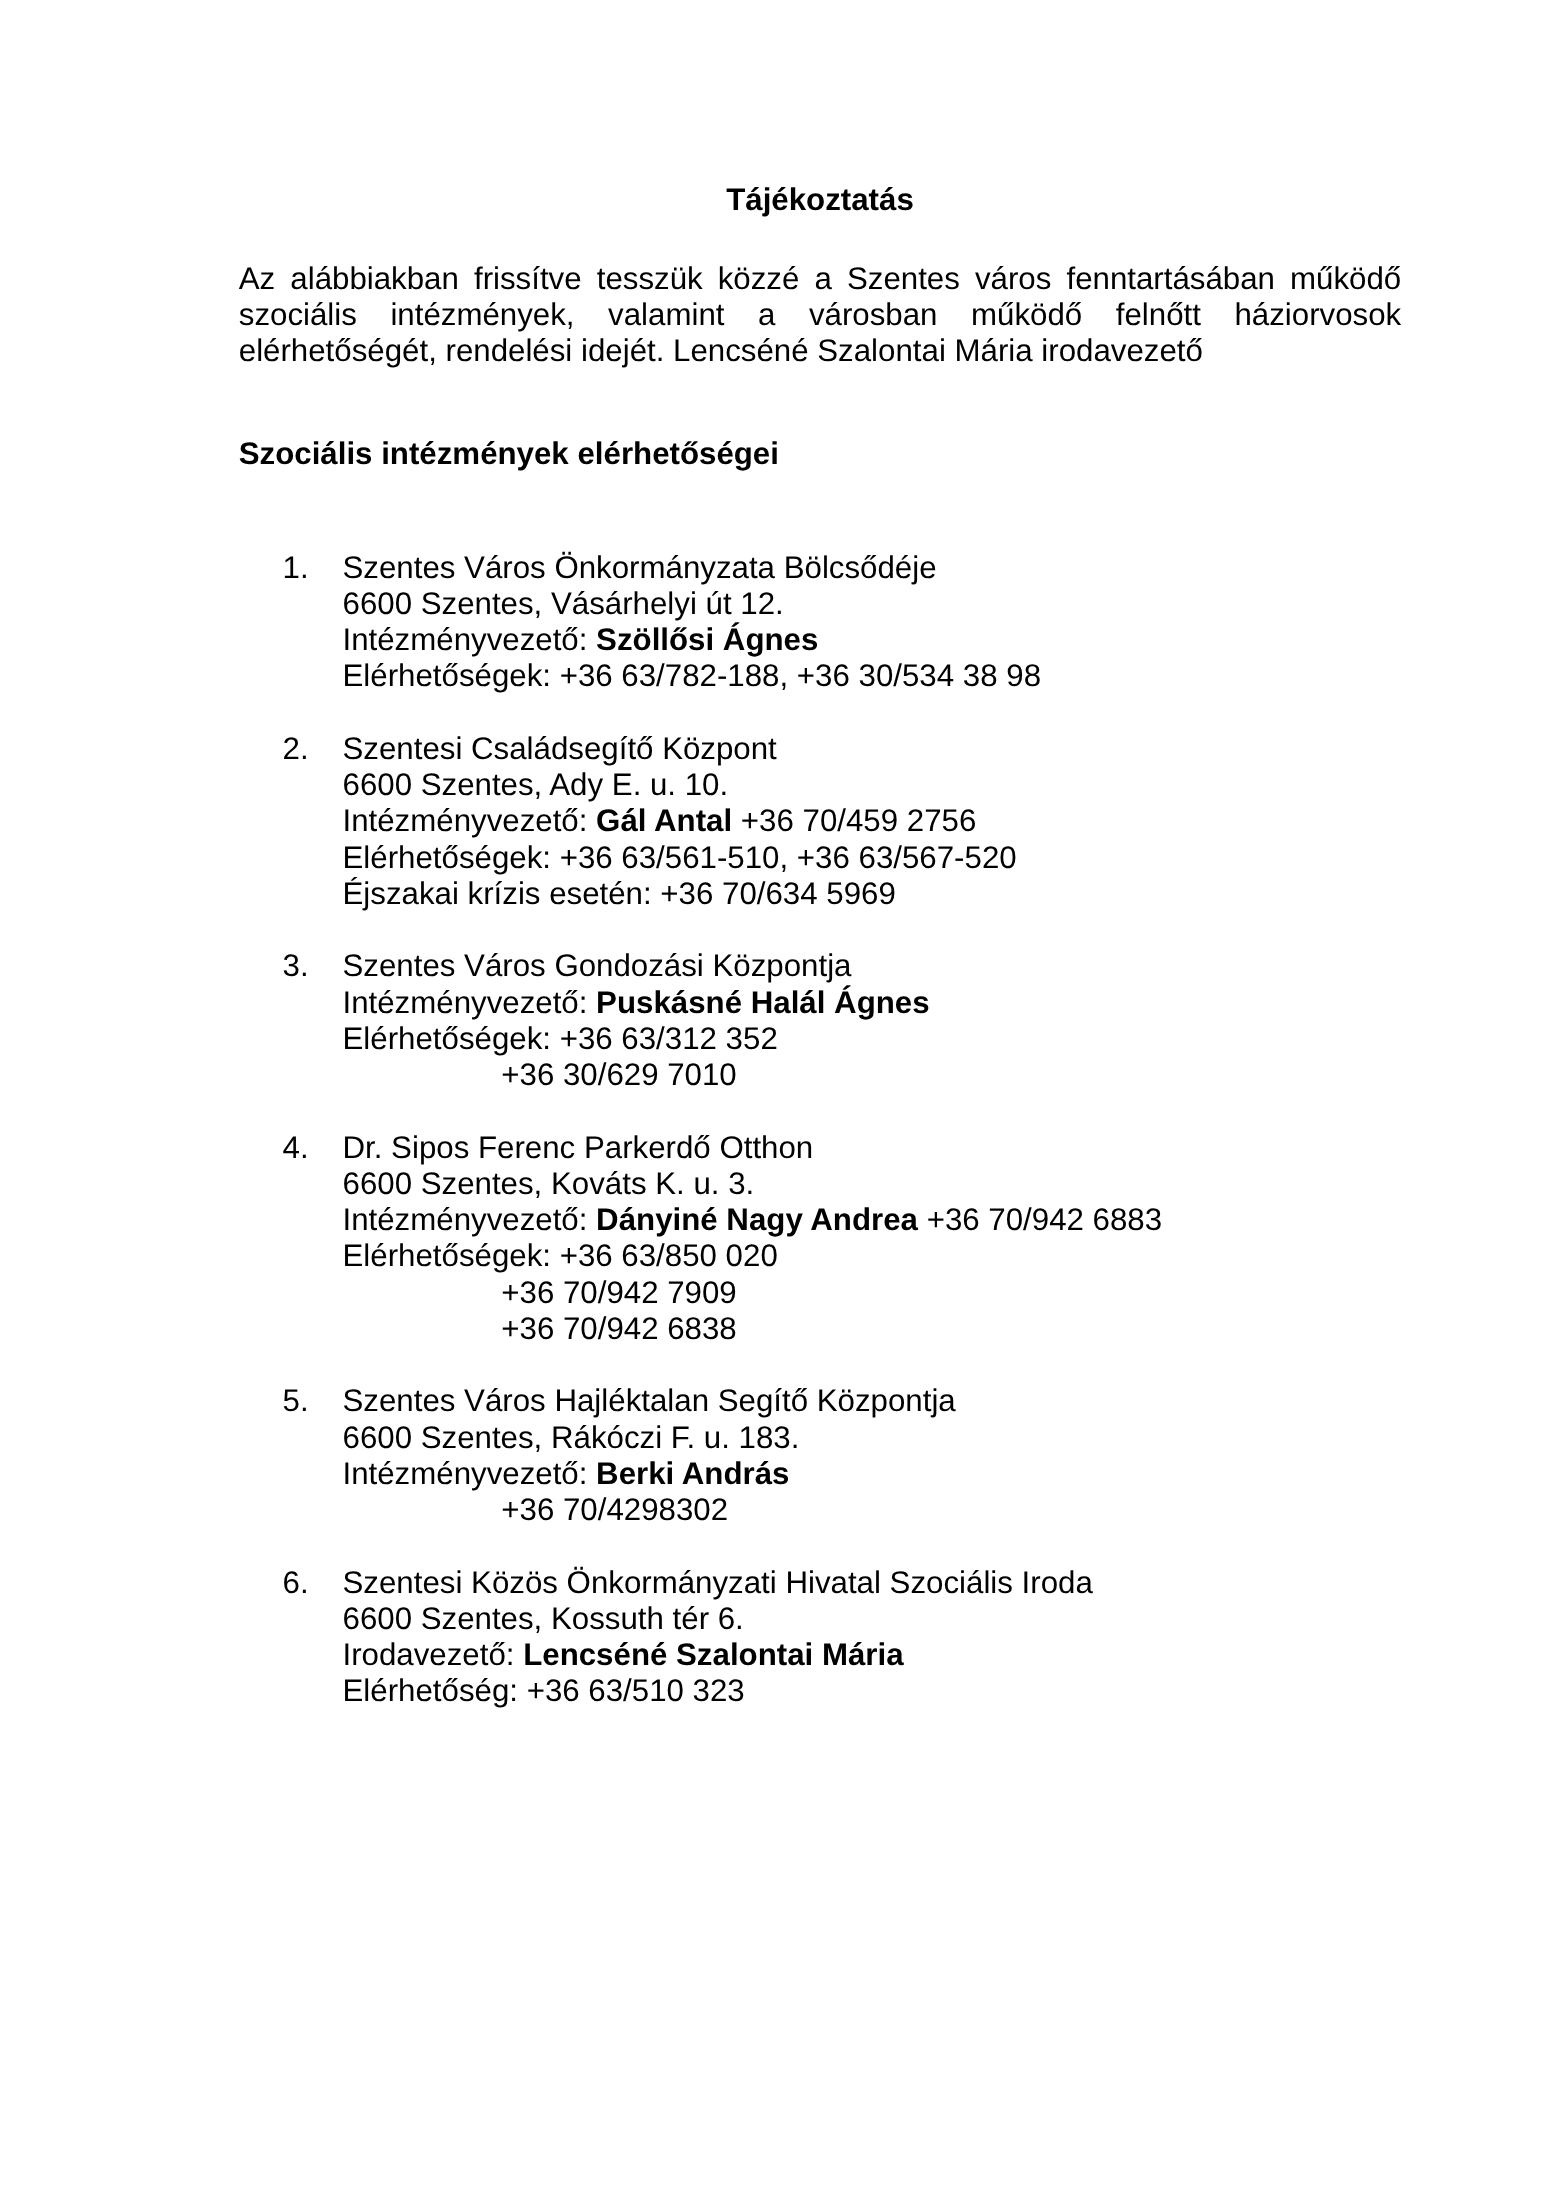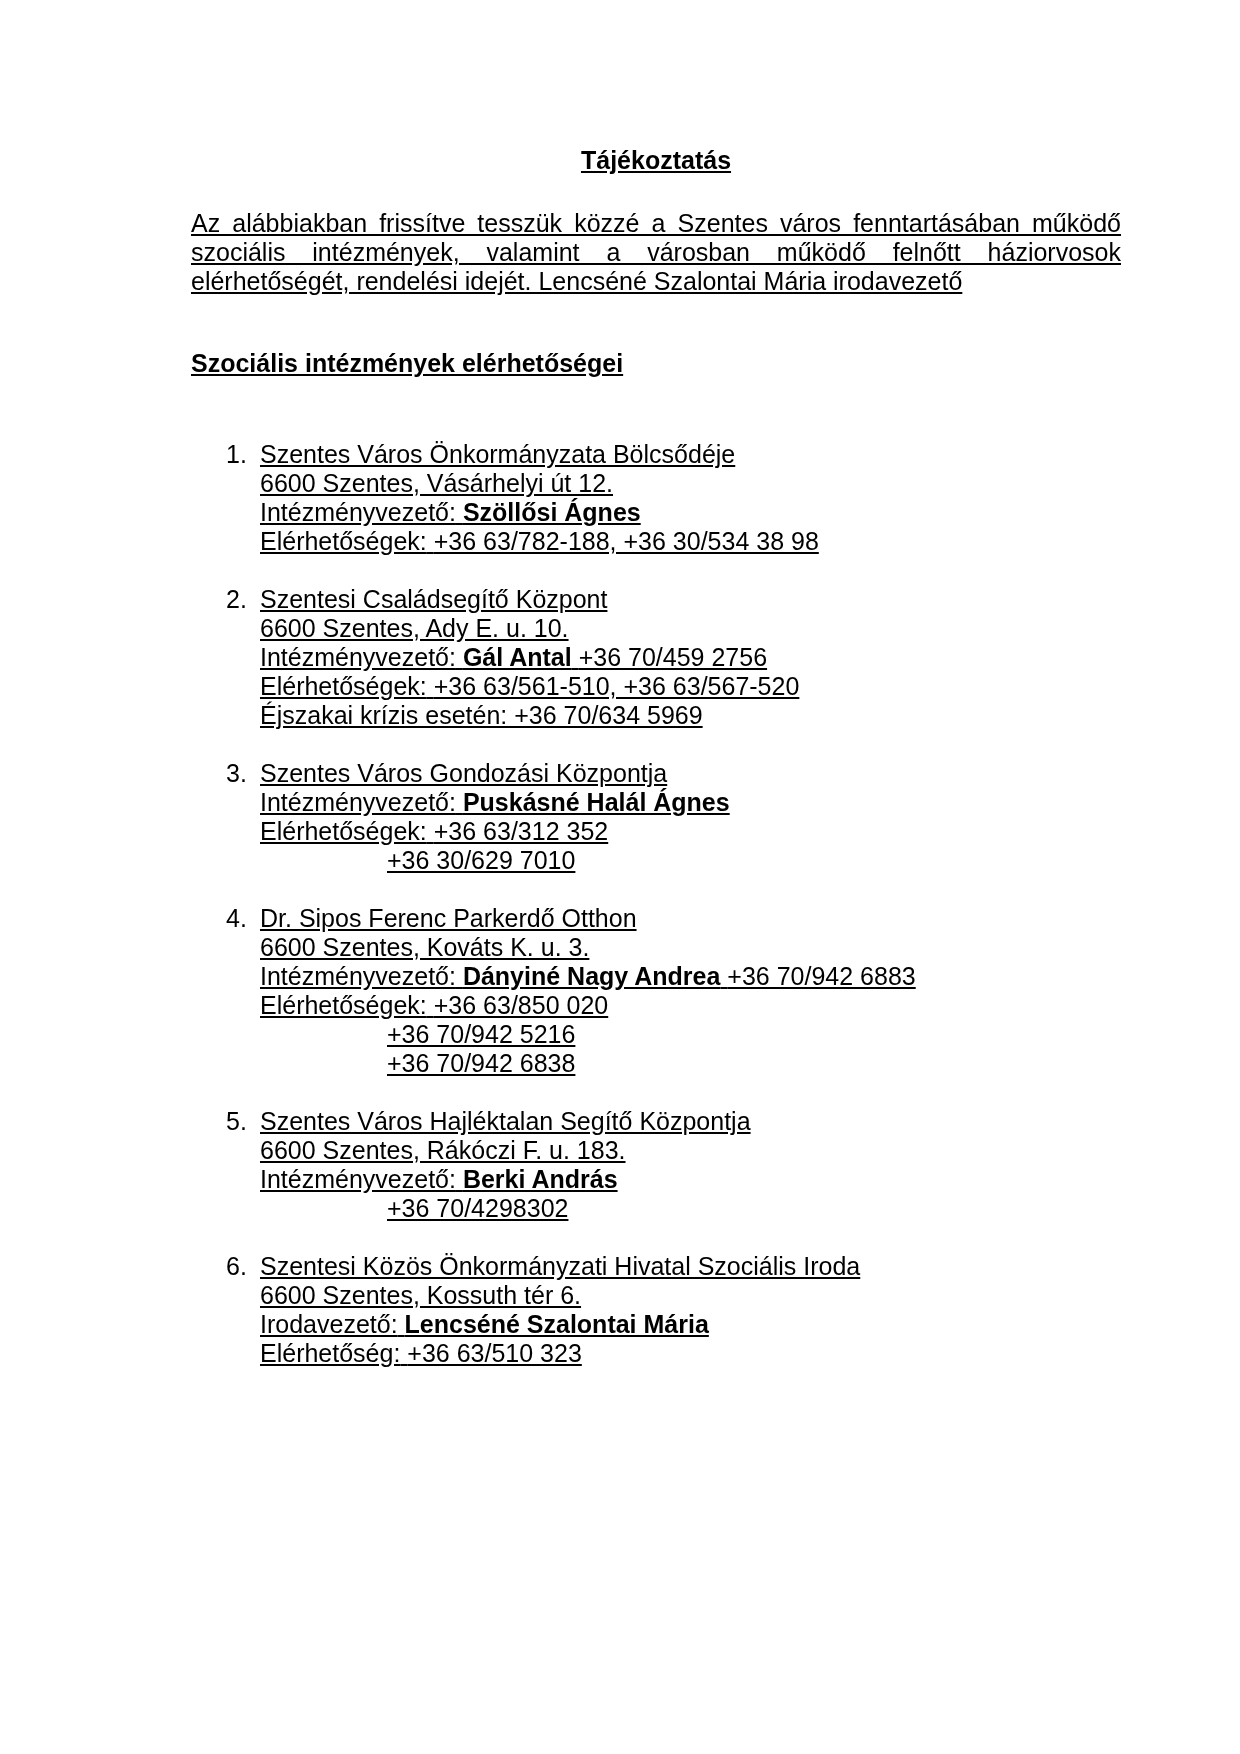--- a/index.html
+++ b/index.html
@@ -13,21 +13,20 @@
     height: 1754px;
     margin: 0 auto;
     box-sizing: border-box;
     background: var(--page-bg, #ffffff);
     color: var(--text-color, #000000);
     font-family: "Liberation Sans", "DejaVu Sans", sans-serif;
     font-size: 25px;
     line-height: 29px;
     padding: 146px 61px 0 133px;
     overflow: hidden;
-    text-decoration: underline;
   }
   .doc-title {
     margin: 0;
     font-size: 25px;
     line-height: 29px;
     font-weight: bold;
     text-align: center;
   }
   .intro-paragraph {
     margin: 34px 0 10px 0;
@@ -49,20 +48,21 @@
     margin-bottom: 29px;
   }
   .item-number {
     position: absolute;
     left: 35px;
     top: 0;
     width: 34px;
   }
   .line {
     white-space: nowrap;
+    margin-left: 14px;
   }
   .contact-continuation {
     padding-left: 127px;
   }
   .bold { font-weight: bold; }
 </style>
 </head>
 <body>
 
 <div class="page" style="--page-bg: #ffffff; --text-color: #000000;">
@@ -94,21 +94,21 @@
         <div class="line"><span>Intézményvezető:</span> <span class="bold">Puskásné Halál Ágnes</span></div>
         <div class="line"><span>Elérhetőségek:</span> <span>+36 63/312 352</span></div>
         <div class="line contact-continuation">+36 30/629 7010</div>
       </div>
       <div class="institution-item">
         <span class="item-number">4.</span>
         <div class="line">Dr. Sipos Ferenc Parkerdő Otthon</div>
         <div class="line">6600 Szentes, Kováts K. u. 3.</div>
         <div class="line"><span>Intézményvezető:</span> <span class="bold">Dányiné Nagy Andrea</span> <span>+36 70/942 6883</span></div>
         <div class="line"><span>Elérhetőségek:</span> <span>+36 63/850 020</span></div>
-        <div class="line contact-continuation">+36 70/942 5216</div>
+        <div class="line contact-continuation">+36 70/942 7909</div>
         <div class="line contact-continuation">+36 70/942 6838</div>
       </div>
       <div class="institution-item">
         <span class="item-number">5.</span>
         <div class="line">Szentes Város Hajléktalan Segítő Központja</div>
         <div class="line">6600 Szentes, Rákóczi F. u. 183.</div>
         <div class="line"><span>Intézményvezető:</span> <span class="bold">Berki András</span></div>
         <div class="line contact-continuation">+36 70/4298302</div>
       </div>
       <div class="institution-item">

